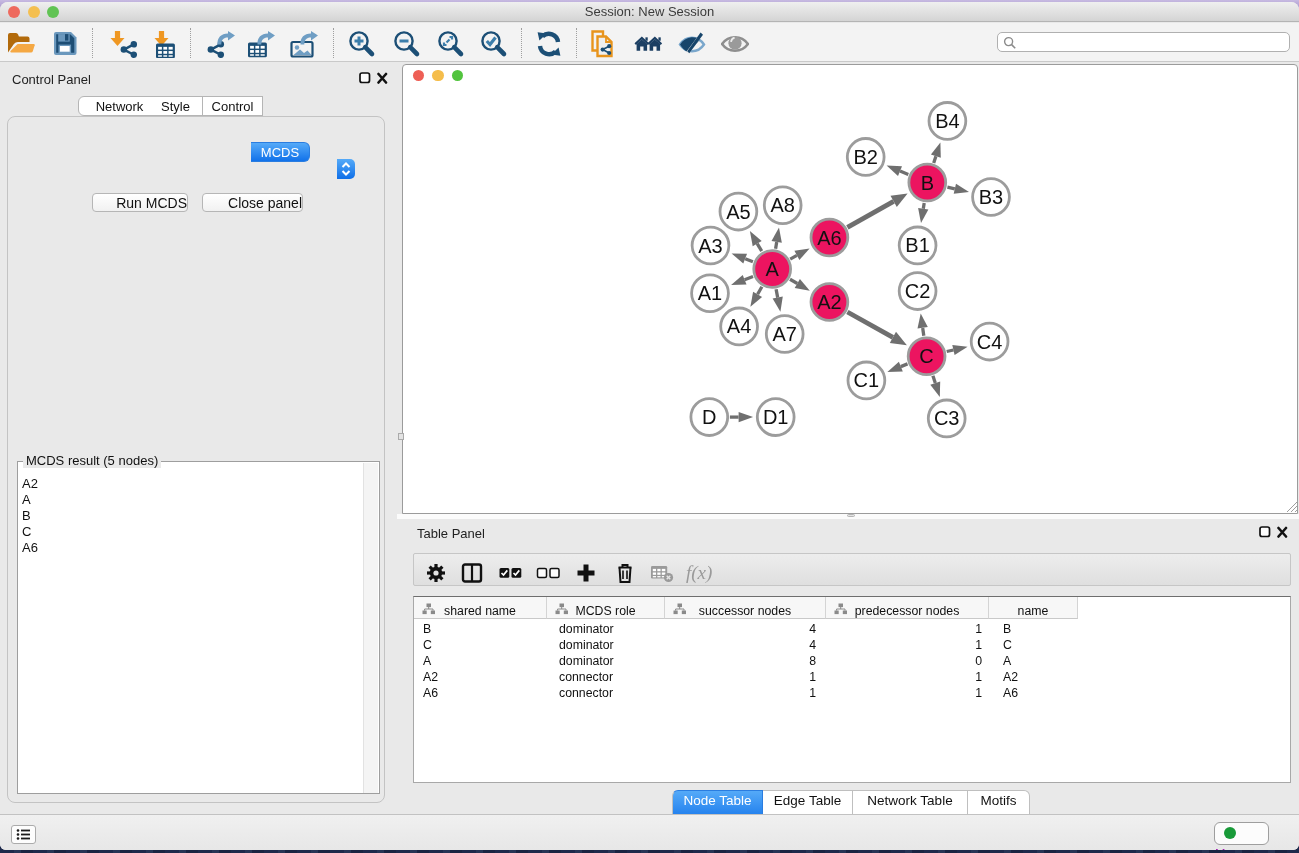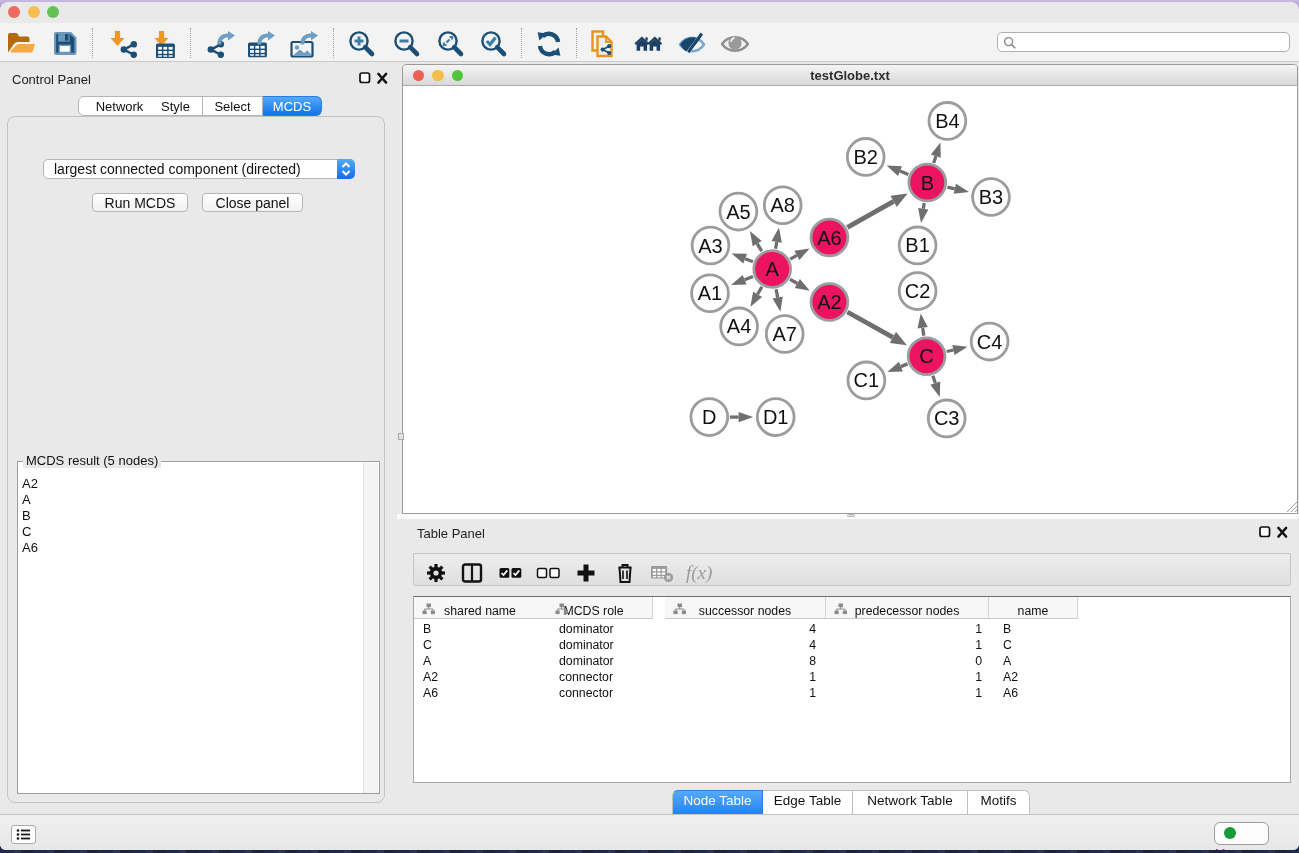--- a/index.html
+++ b/index.html
@@ -22,21 +22,21 @@
 #cp-box{left:7px;top:114px;width:378px;height:687px;border:1px solid #c3c3c3;border-radius:8px}
 .tab{top:94px;height:20px;background:#fff;border:1px solid #b5b5b5;border-left:none;
  font-size:13px;color:#111;text-align:center;line-height:19px}
 .bluetab{background:linear-gradient(#55aaf8,#1172ea);color:#fff;border-color:#2a7de0}
 #optlab{left:7px;top:134px;width:378px;text-align:center;font-size:14px;color:#111}
 #combo{left:43px;top:157px;width:311px;height:20px;background:#fff;border:1px solid #b4b4b4;
  border-radius:5px;font-size:14px;color:#111;line-height:18px;padding-left:10px}
 #combobtn{left:337px;top:157px;width:18px;height:20px;border-radius:0 5px 5px 0;
  background:linear-gradient(#55aaf8,#0f6fe8)}
 .btn{top:191px;height:19px;background:linear-gradient(#fff,#f1f1f1);border:1px solid #b6b6b6;
- border-radius:4px;font-size:14px;color:#111;text-align:center;line-height:18px}
+ border-radius:4px;font-size:14px;color:#111;text-align:right;line-height:18px}
 #fieldset{left:17px;top:459px;width:363px;height:333px;border:1px solid #9e9e9e}
 #fslegend{left:23px;top:451px;background:#e9e9e9;padding:0 3px;font-size:13px;color:#111}
 #fslist{left:18px;top:460px;width:361px;height:331px;background:#fff;font-size:13px;color:#111}
 #fslist div{padding-left:4px;height:16px;line-height:16px}
 #fslist div:first-of-type{margin-top:14px}
 #sbtrack{left:345px;top:1px;width:15px;height:330px;background:#f4f4f4;border-left:1px solid #e2e2e2}
 #netwin{left:402px;top:62px;width:896px;height:450px;border:1px solid #9b9b9b;
  background:#fff;border-radius:4px 4px 0 0}
 #nettitle{left:0;top:0;width:894px;height:21px;background:linear-gradient(#f5f5f5,#d8d8d8);
  border-bottom:1px solid #ababab;border-radius:4px 4px 0 0;text-align:center;
@@ -55,20 +55,21 @@
 #statusbar{left:0;top:812px;width:1299px;height:36px;border-top:1px solid #c2c2c2;
  background:linear-gradient(#f0f0f0,#e7e7e7)}
 #listbtn{left:11px;top:823px;width:25px;height:19px;background:#fdfdfd;
  border:1px solid #ababab;border-radius:3px}
 #membtn{left:1214px;top:820px;width:55px;height:23px;background:#fcfcfc;
  border:1px solid #9e9e9e;border-radius:6px;font-size:12.5px;color:#a21caf;line-height:21px}
 </style></head><body>
 <div id="deskt"></div>
 <div id="deskb"></div>
 <div id="win">
+<div class="abs" id="titlebar">Session: New Session</div>
     <div class="abs tl" style="left:8px;background:#ee6a5e"></div>
     <div class="abs tl" style="left:27.5px;background:#f4bf50"></div>
     <div class="abs tl" style="left:47px;background:#61c354"></div>
     <div class="abs" id="toolbar"></div>
     <div style="position:absolute;left:92px;top:26px;width:0;height:30px;border-left:1px dotted #9f9f9f"></div>
     <div style="position:absolute;left:190px;top:26px;width:0;height:30px;border-left:1px dotted #9f9f9f"></div>
     <div style="position:absolute;left:333px;top:26px;width:0;height:30px;border-left:1px dotted #9f9f9f"></div>
     <div style="position:absolute;left:521px;top:26px;width:0;height:30px;border-left:1px dotted #9f9f9f"></div>
     <div style="position:absolute;left:576px;top:26px;width:0;height:30px;border-left:1px dotted #9f9f9f"></div>
     <svg style="position:absolute;left:8.0px;top:28px" width="28" height="28" viewBox="0 0 28 28">
@@ -222,42 +223,40 @@
       <line x1="8.6" y1="8.6" x2="12.2" y2="12.2" stroke="#8b8b8b" stroke-width="1.6"></line>
     </svg>
     <div class="abs" id="cp-title">Control Panel</div>
     <svg class="abs" style="left:359px;top:70px" width="30" height="12" viewBox="0 0 30 12">
       <rect x="1" y="1" width="9.5" height="9.5" rx="2" fill="#fdfdfd" stroke="#111" stroke-width="1.7"></rect>
       <path d="M19.5 2 L27 10.5 M27 2 L19.5 10.5" stroke="#111" stroke-width="2.6" stroke-linecap="round"></path>
     </svg>
     <div class="abs" id="cp-box"></div>
     <div class="abs tab" style="left:78px;width:83px;border-left:1px solid #b5b5b5;border-radius:6px 0 0 6px;">Network</div>
     <div class="abs tab" style="left:149px;width:54px;">Style</div>
-    <div class="abs tab" style="left:203px;width:60px;">Select</div>
-    <div class="abs tab bluetab" style="left:263px;width:59px;border-radius:0 6px 6px 0;">MCDS</div>
-    <div class="abs" id="combo">largest connected component (directed)</div>
+    <div class="abs tab" style="left:203px;width:60px;">Control</div>
+    <div class="abs tab bluetab" style="left:251px;width:59px;border-radius:0 6px 6px 0;margin-top:46px;">MCDS</div>
     <div class="abs" id="combobtn"><svg width="18" height="20" viewBox="0 0 18 20">
         <path d="M5.5 8 L9 4.5 L12.5 8" stroke="#fff" stroke-width="2" fill="none"></path>
         <path d="M5.5 12 L9 15.5 L12.5 12" stroke="#fff" stroke-width="2" fill="none"></path>
       </svg></div>
     <div class="abs btn" style="left:92px;width:96px">Run MCDS</div>
     <div class="abs btn" style="left:202px;width:101px">Close panel</div>
     <div class="abs" id="fieldset">
       <div class="abs" id="fslist" style="left:0;top:0">
         <div>A2</div>
         <div>A</div>
         <div>B</div>
         <div>C</div>
         <div>A6</div>
       </div>
       <div class="abs" id="sbtrack"></div>
     </div>
     <div class="abs" id="fslegend">MCDS result (5 nodes)</div>
     <div class="abs" id="netwin">
-      <div class="abs" id="nettitle">testGlobe.txt</div>
       <div class="abs tl" style="left:9.5px;top:4.5px;background:#ee5f55;width:11.5px;height:11.5px"></div>
       <div class="abs tl" style="left:29px;top:4.5px;background:#f5bd4b;width:11.5px;height:11.5px"></div>
       <div class="abs tl" style="left:48.5px;top:4.5px;background:#52c43e;width:11.5px;height:11.5px"></div>
       <svg class="abs" style="left:883px;top:435px" width="13" height="13" viewBox="0 0 13 13">
         <g stroke="#9e9e9e" stroke-width="1">
           <line x1="1" y1="12" x2="12" y2="1"></line>
           <line x1="5" y1="12" x2="12" y2="5"></line>
           <line x1="9" y1="12" x2="12" y2="9"></line>
         </g>
       </svg>
@@ -402,21 +401,21 @@
           <rect x="7" y="11.2" width="3.6" height="1.4"></rect>
           <rect x="12" y="11.2" width="3.9" height="1.4"></rect>
         </g>
       </g>
       <circle cx="18.5" cy="16.5" r="4.6" fill="#9a9a9a"></circle>
       <path d="M16.7 14.7 L20.3 18.3 M20.3 14.7 L16.7 18.3" stroke="#e4e4e4" stroke-width="1.4"></path>
     </svg>
     <div style="position:absolute;left:686px;top:560px;width:34px;height:24px;font:italic 19px 'Liberation Serif',serif;color:#9a9a9a">f(x)</div>
     <div class="abs" id="tbl"></div>
     <div class="abs th" style="left:414px;width:133px">shared name</div>
-    <div class="abs th" style="left:535px;width:118px">MCDS role</div>
+    <div class="abs th" style="left:547px;width:118px">MCDS role</div>
     <div class="abs th" style="left:665px;width:161px">successor nodes</div>
     <div class="abs th" style="left:826px;width:163px">predecessor nodes</div>
     <div class="abs th" style="left:989px;width:89px">name</div>
     <svg style="position:absolute;left:422px;top:601px" width="14" height="12" viewBox="0 0 14 12">
       <g fill="#8a8a8a">
         <rect x="4.5" y="0.5" width="4.5" height="3.6"></rect>
         <rect x="0.5" y="7.5" width="4.2" height="3.6"></rect>
         <rect x="8.8" y="7.5" width="4.2" height="3.6"></rect>
         <path d="M6.7 4 V6 M2.6 7.6 V6 H11 V7.6" stroke="#8a8a8a" stroke-width="1" fill="none"></path>
       </g>

